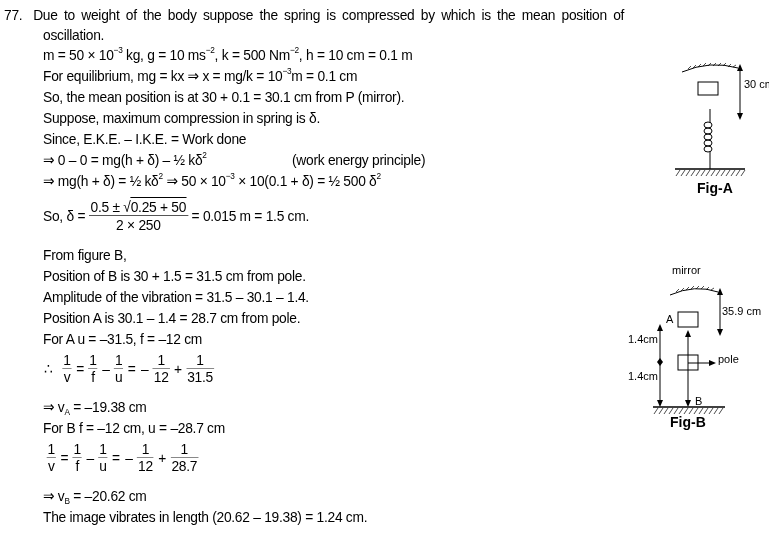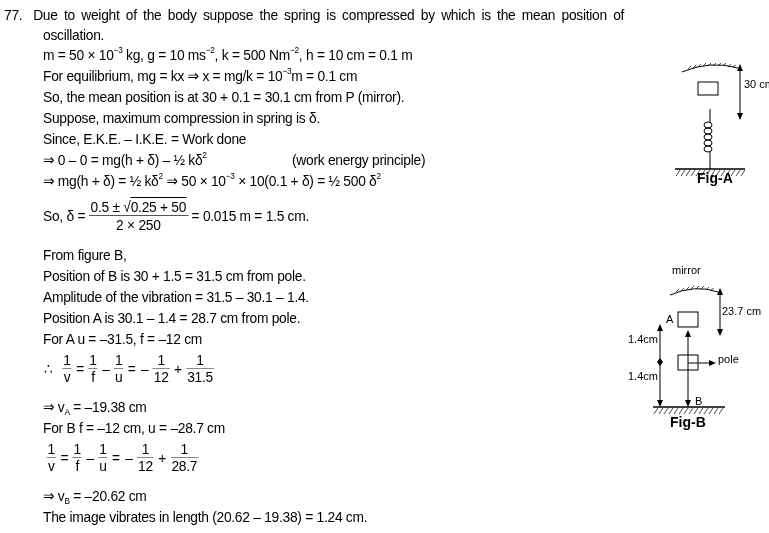--- a/index.html
+++ b/index.html
@@ -149,21 +149,21 @@
         <line x1="51" y1="126" x2="55" y2="120"></line>
         <line x1="56" y1="126" x2="60" y2="120"></line>
       <line x1="61" y1="126" x2="65" y2="120"></line>
         <line x1="66" y1="126" x2="70" y2="120"></line>
         <line x1="71" y1="126" x2="75" y2="120"></line>
       <line x1="76" y1="126" x2="80" y2="120"></line>
         <line x1="81" y1="126" x2="85" y2="120"></line>
     </g>
   </svg>
   <div class="fig-text" style="left:84px; top:28px;">30 cm</div>
-  <div class="fig-label" style="left:37px; top:120px;">Fig-A</div>
+  <div class="fig-label" style="left:37px; top:130px;">Fig-A</div>
 </div>
 
 <div style="position:absolute; left:620px; top:262px; width:149px; height:170px;">
   <div class="fig-text" style="left:52px; top:2px;">mirror</div>
   <svg width="149" height="170" style="position:absolute; left:0; top:0;">
 
     <path d="M50,33 Q75,22 98,30" stroke="#000" fill="none" stroke-width="1"></path>
     <g stroke="#000" stroke-width="0.7">
       <line x1="56" y1="30" x2="59" y2="27"></line>
         <line x1="61" y1="29" x2="64" y2="26"></line>
@@ -206,20 +206,20 @@
       <line x1="64" y1="152" x2="68" y2="146"></line>
         <line x1="69" y1="152" x2="73" y2="146"></line>
         <line x1="74" y1="152" x2="78" y2="146"></line>
       <line x1="79" y1="152" x2="83" y2="146"></line>
         <line x1="84" y1="152" x2="88" y2="146"></line>
         <line x1="89" y1="152" x2="93" y2="146"></line>
       <line x1="94" y1="152" x2="98" y2="146"></line>
         <line x1="99" y1="152" x2="103" y2="146"></line>
     </g>
   </svg>
-  <div class="fig-text" style="left:102px; top:43px;">23.7 cm</div>
+  <div class="fig-text" style="left:102px; top:43px;">35.9 cm</div>
   <div class="fig-text" style="left:46px; top:51px;">A</div>
   <div class="fig-text" style="left:8px; top:71px;">1.4cm</div>
   <div class="fig-text" style="left:8px; top:108px;">1.4cm</div>
   <div class="fig-text" style="left:98px; top:91px;">pole</div>
   <div class="fig-text" style="left:75px; top:133px;">B</div>
   <div class="fig-label" style="left:50px; top:152px;text-align:right;">Fig-B</div>
 </div>
 
 </body></html>

